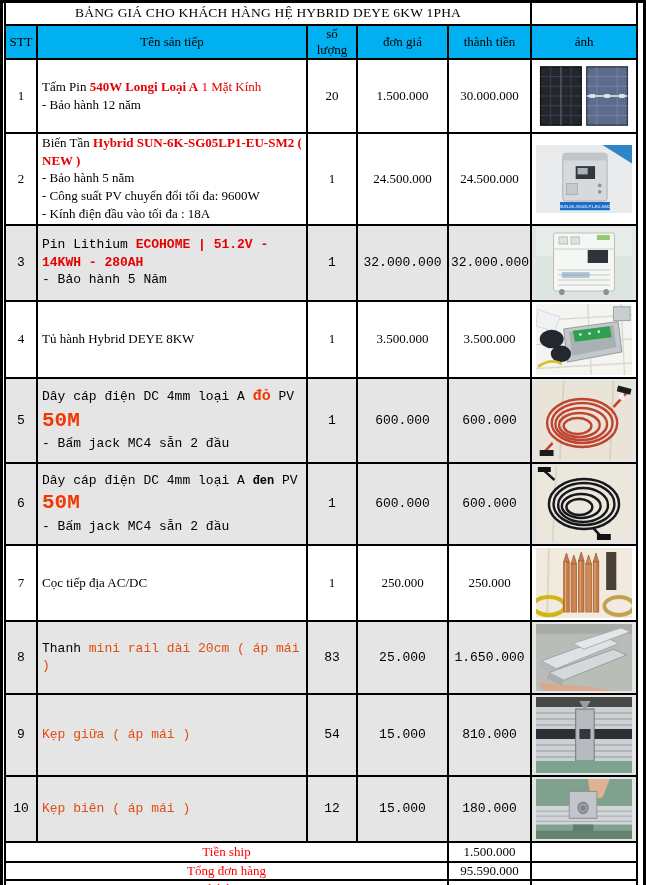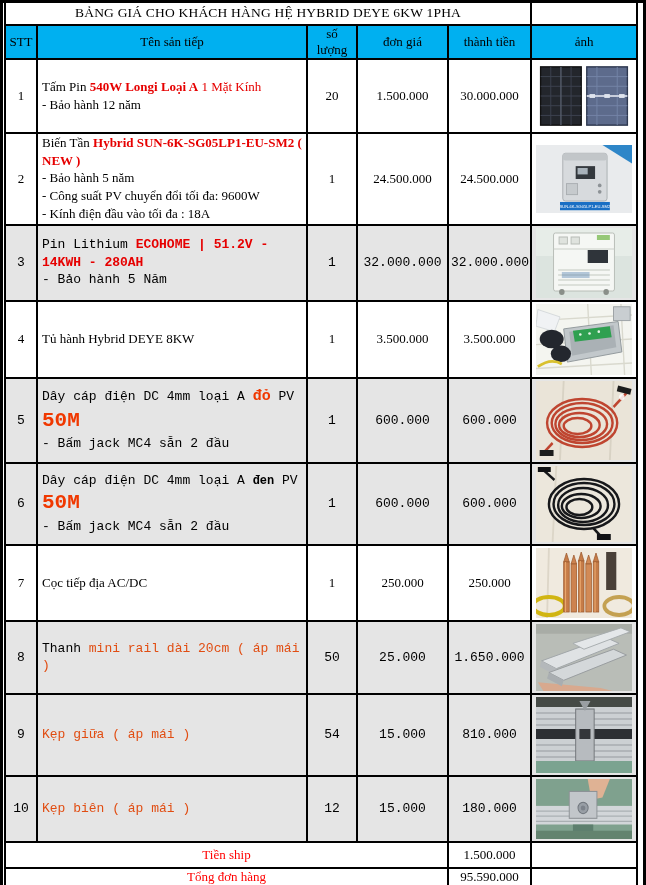--- a/index.html
+++ b/index.html
@@ -32,21 +32,21 @@
   #rows tr:nth-child(1){height:74px}  #rows tr:nth-child(1) .photo-wrap{height:66px}
   #rows tr:nth-child(2){height:74px}  #rows tr:nth-child(2) .photo-wrap{height:68px}
   #rows tr:nth-child(3){height:76px}  #rows tr:nth-child(3) .photo-wrap{height:70px}
   #rows tr:nth-child(4){height:77px}  #rows tr:nth-child(4) .photo-wrap{height:71px}
   #rows tr:nth-child(5){height:85px}  #rows tr:nth-child(5) .photo-wrap{height:79px}
   #rows tr:nth-child(6){height:82px}  #rows tr:nth-child(6) .photo-wrap{height:76px}
   #rows tr:nth-child(7){height:76px}  #rows tr:nth-child(7) .photo-wrap{height:70px}
   #rows tr:nth-child(8){height:73px}  #rows tr:nth-child(8) .photo-wrap{height:67px}
   #rows tr:nth-child(9){height:82px}  #rows tr:nth-child(9) .photo-wrap{height:76px}
   #rows tr:nth-child(10){height:66px} #rows tr:nth-child(10) .photo-wrap{height:60px}
-  #sums tr:nth-child(1){height:26px}
+  #sums tr:nth-child(1){height:20px}
   #sums tr:nth-child(2){height:16px}
   #sums tr:nth-child(3){height:19px}
   #sums tr:nth-child(4){height:15px}
 </style>
 </head>
 <body>
 
 <div class="frame"></div>
 
 <table>
@@ -305,21 +305,21 @@
     </g>
   </svg>
           </div>
         </td>
       </tr>
       <tr class="green">
         <td class="c">8</td>
         <td class="name">
           <div><span class="s-k">Thanh </span><span class="s-o">mini rail dài 20cm ( áp mái )</span></div>
         </td>
-        <td class="c">50</td>
+        <td class="c">83</td>
         <td class="c">25.000</td>
         <td class="c">1.650.000</td>
         <td class="photo">
           <div class="photo-wrap">
             <svg viewBox="0 0 104 69" preserveAspectRatio="none">
     <rect width="104" height="69" fill="#b9bdb7"></rect>
     <rect width="104" height="10" fill="#a8aca6"></rect>
     <polygon points="2,60 70,66 96,72 10,72" fill="#d8a98e"></polygon>
     <polygon points="6,38 76,14 90,20 22,46" fill="#dfe2e4" stroke="#9fa4a7"></polygon>
     <polygon points="6,38 22,46 20,52 4,44" fill="#b4b8bb"></polygon>

